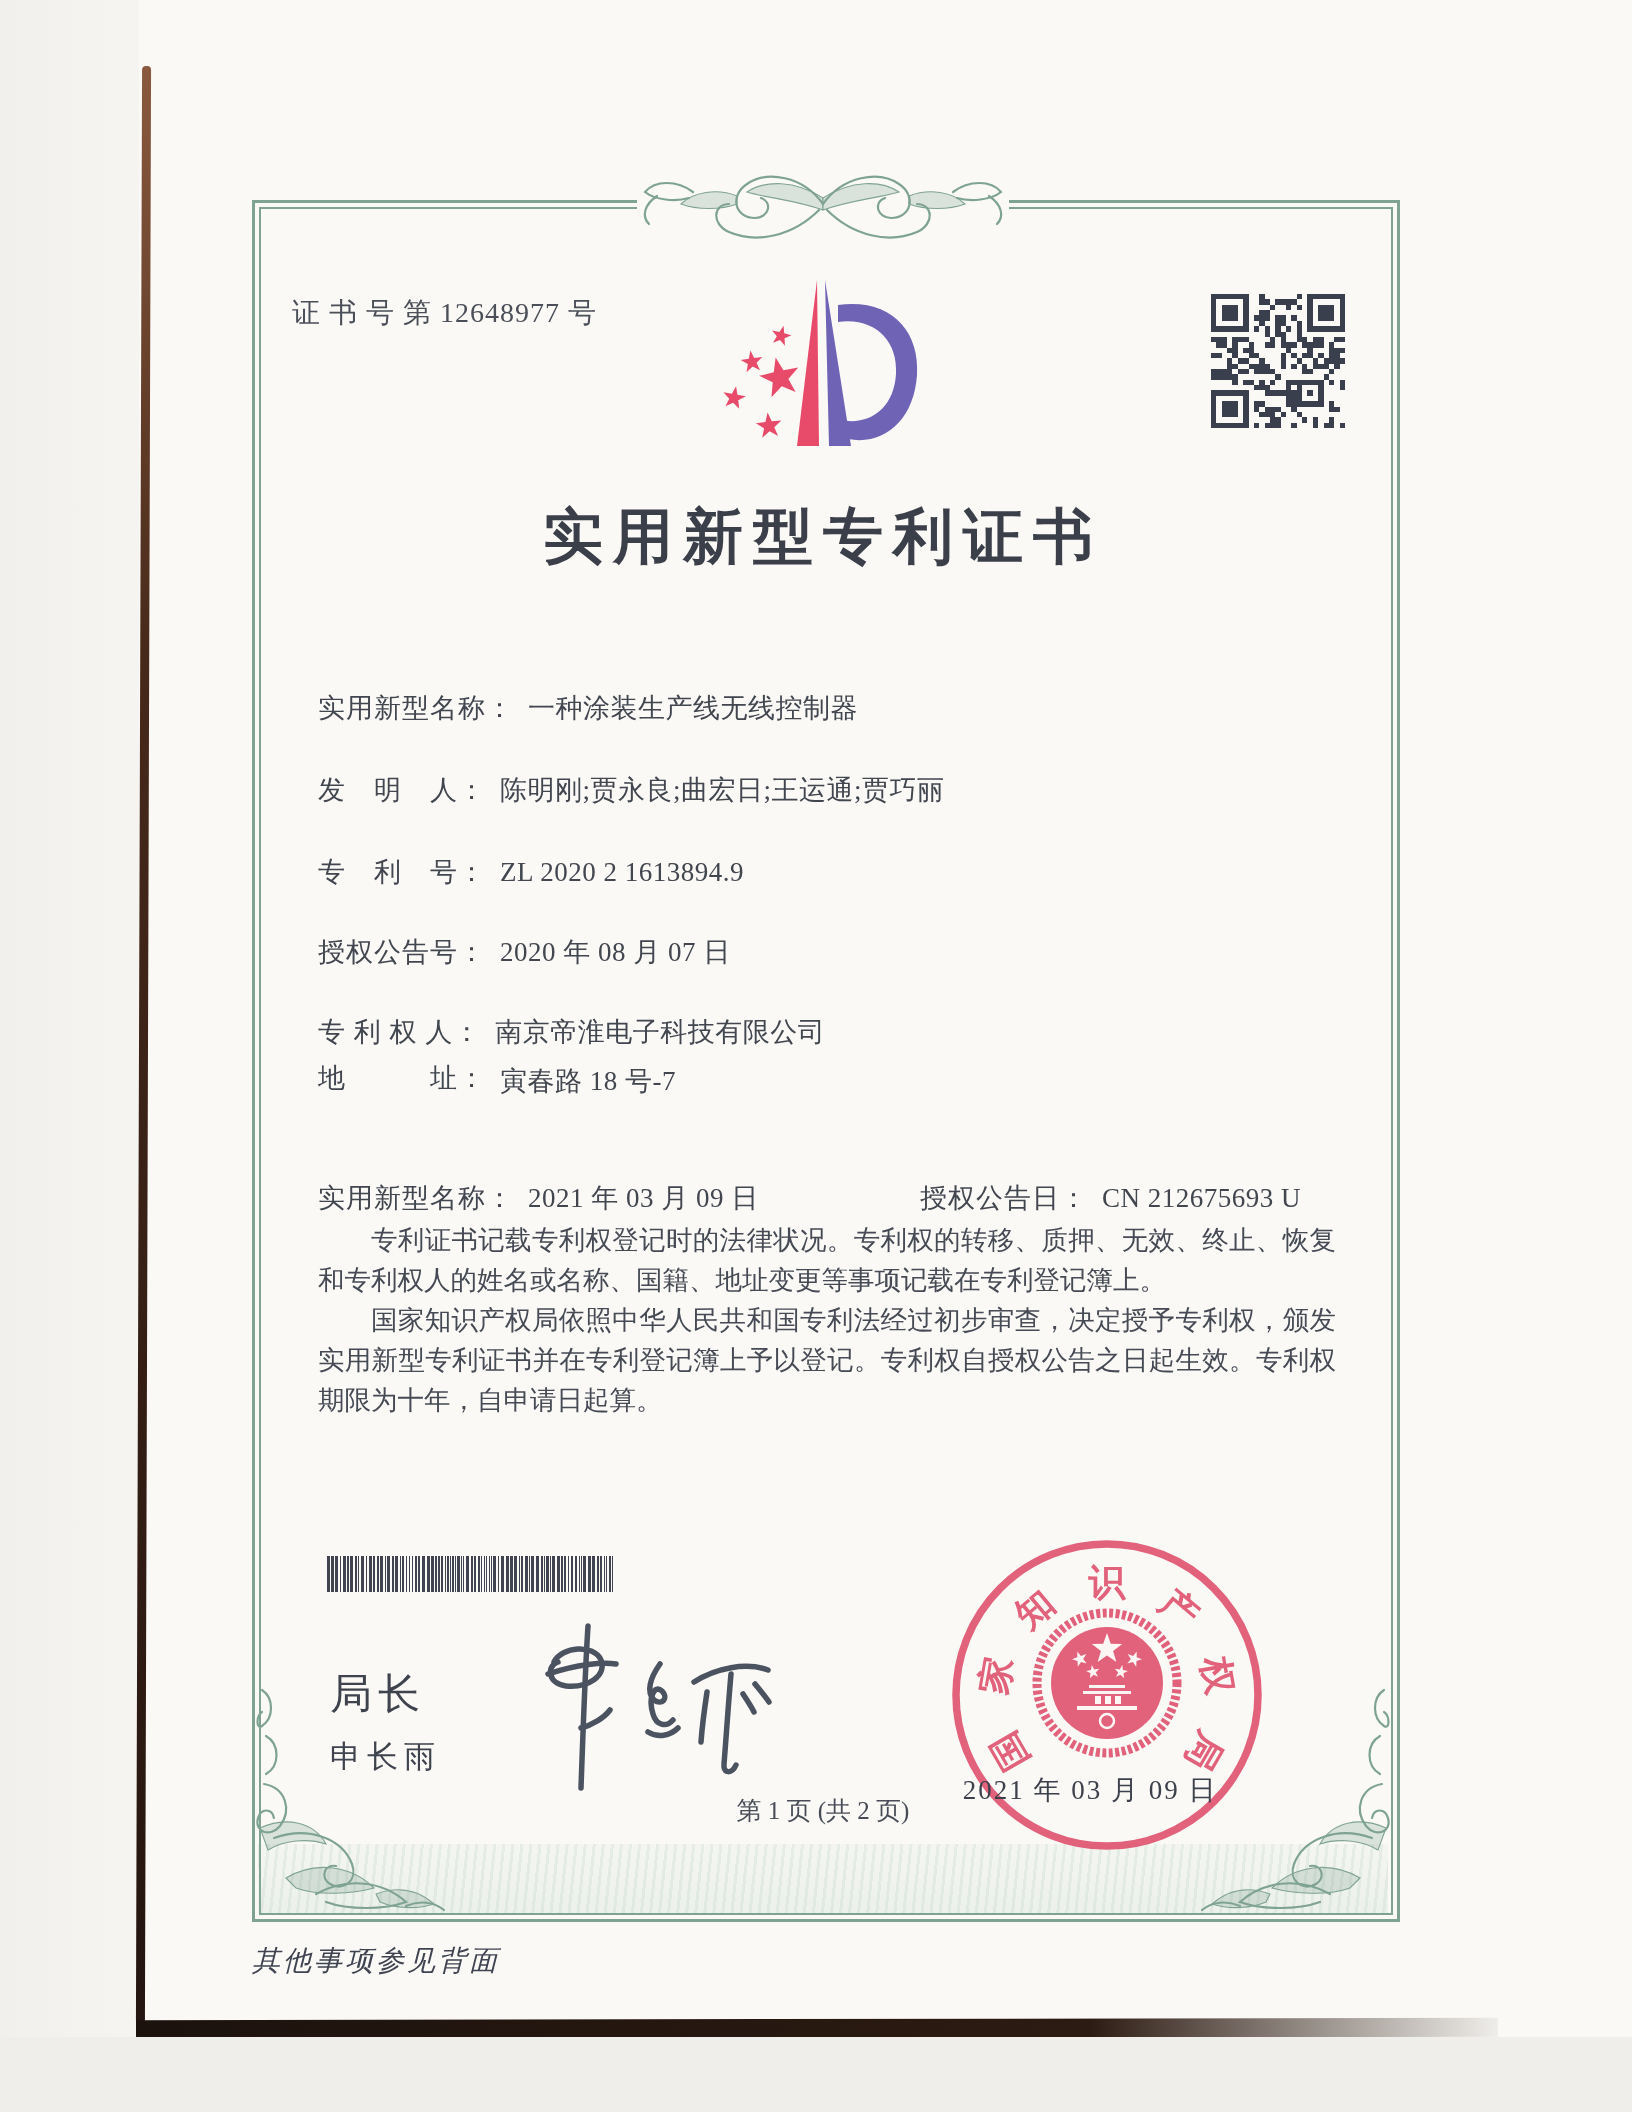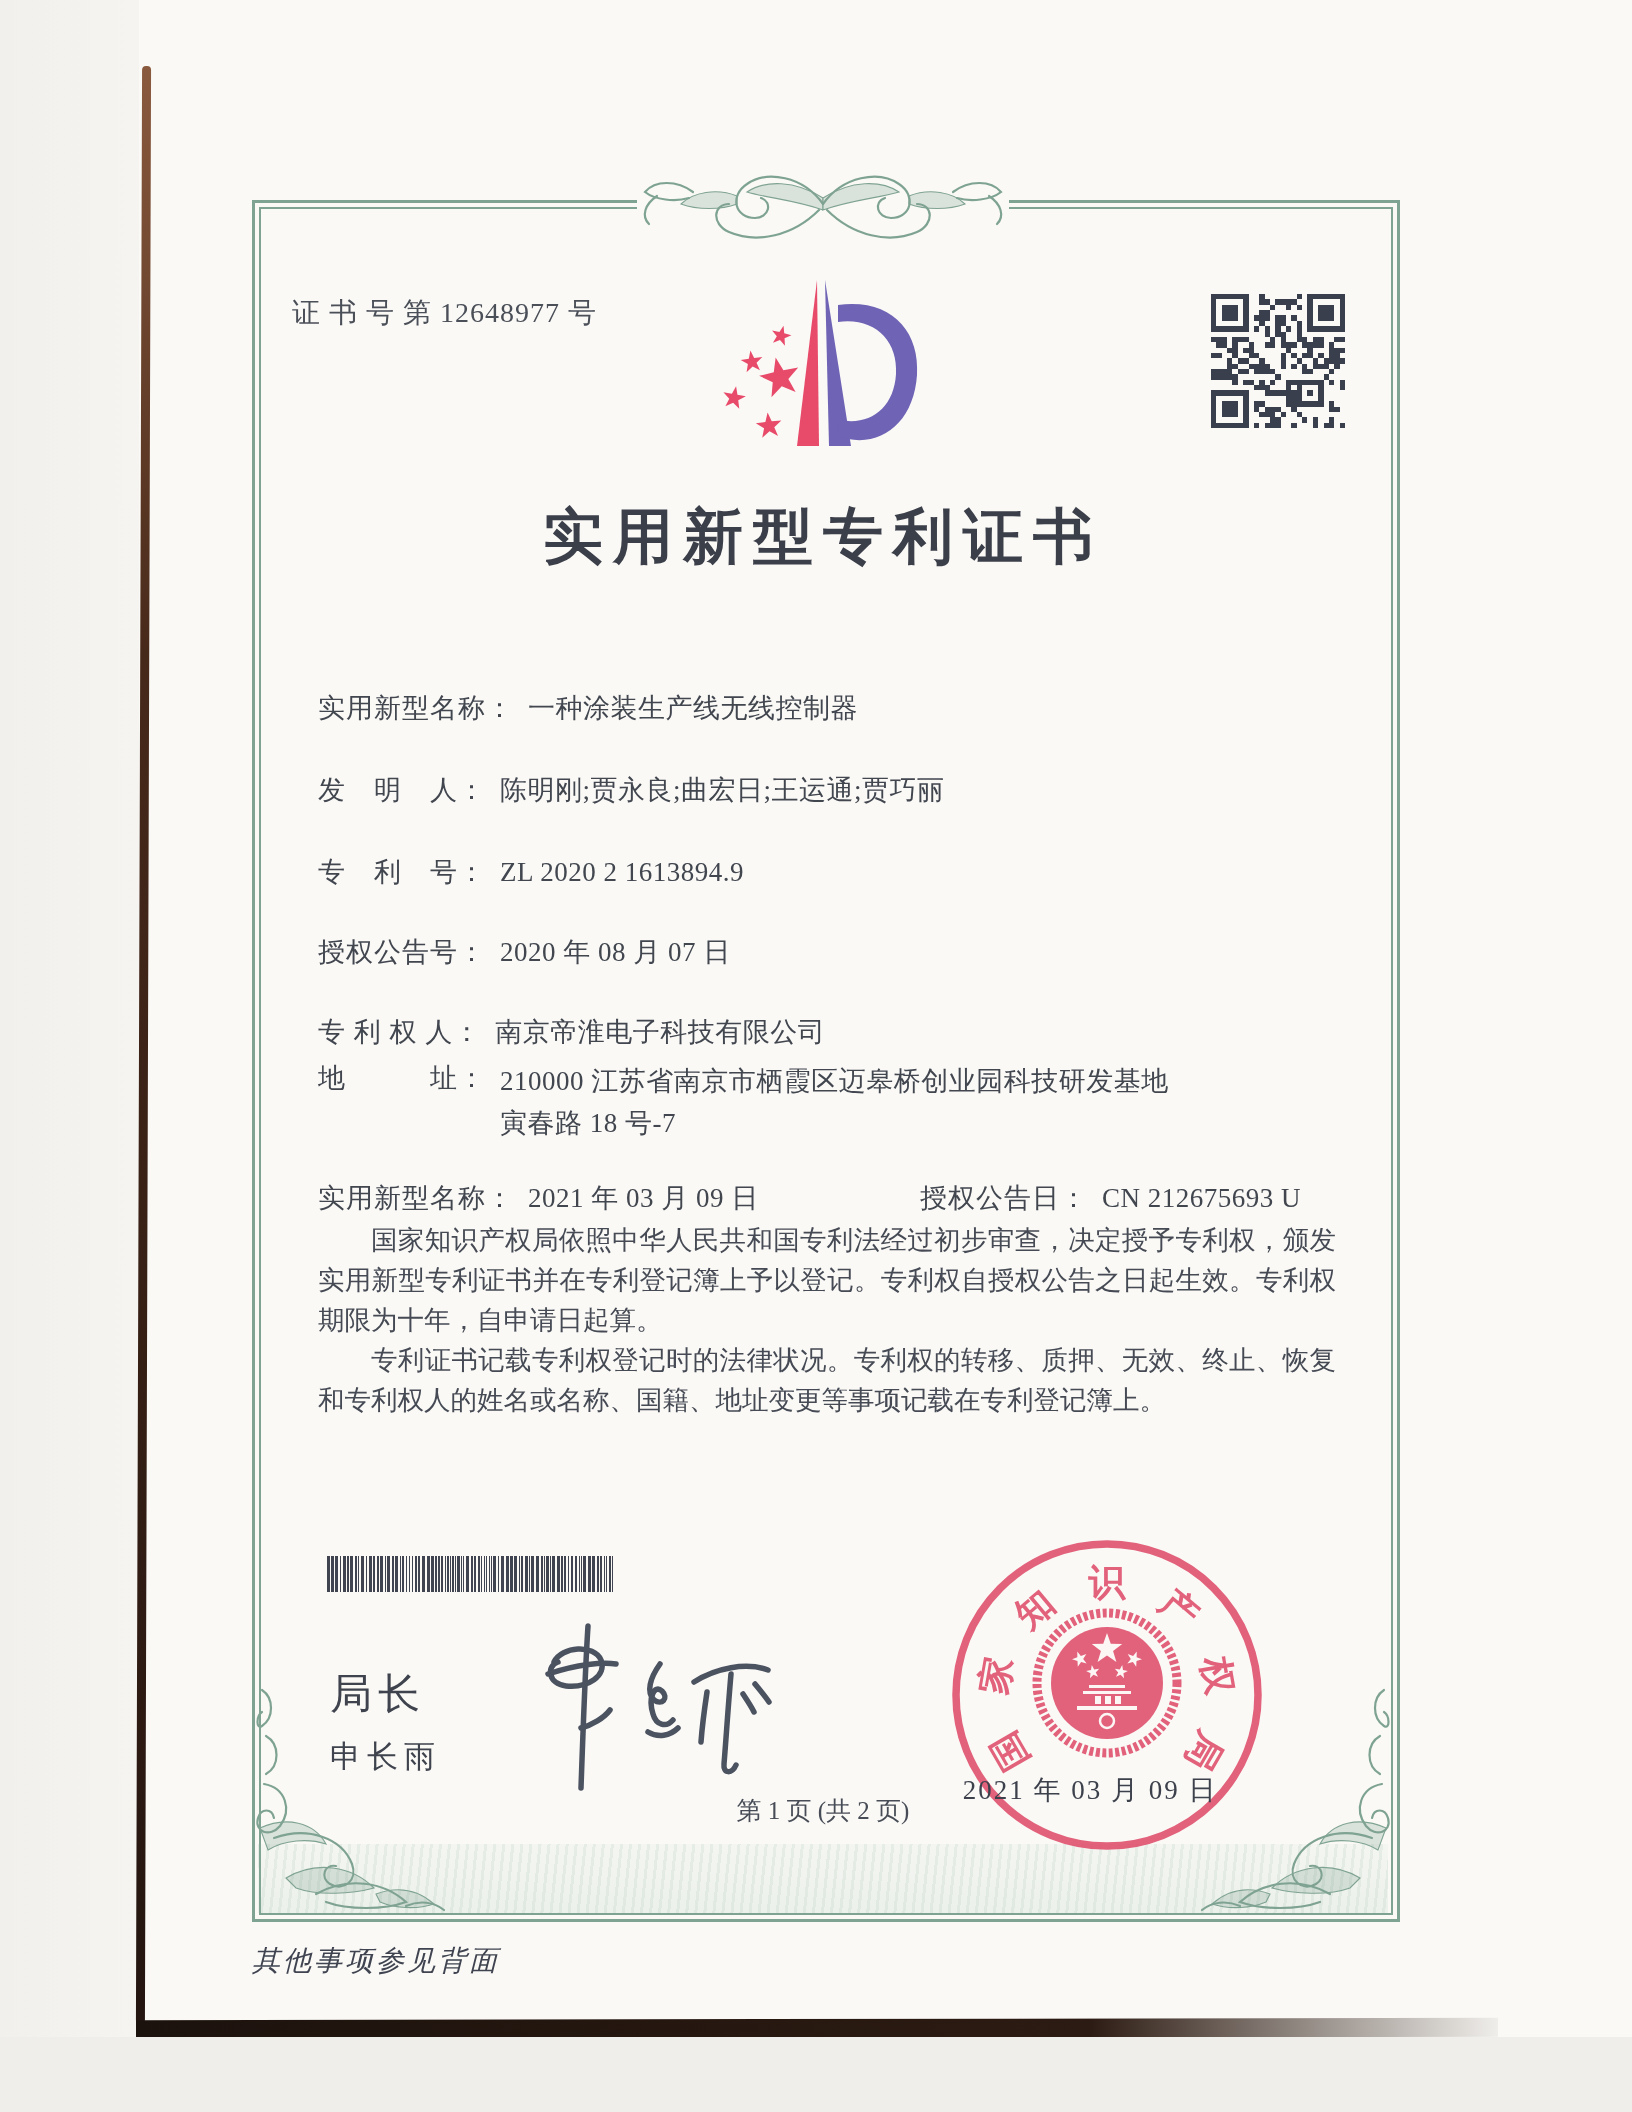--- a/index.html
+++ b/index.html
@@ -323,32 +323,32 @@
 <div class="abs row" style="top:854px">
   <span class="lab">专　利　号：</span><span class="val">ZL 2020 2 1613894.9</span>
 </div>
 <div class="abs row" style="top:934px">
   <span class="lab">授权公告号：</span><span class="val">2020 年 08 月 07 日</span>
 </div>
 <div class="abs row" style="top:1014px">
   <span class="lab">专 利 权 人：</span><span class="val">南京帝淮电子科技有限公司</span>
 </div>
 <div class="abs row" style="top:1060px">
-  <span class="lab">地　　　址：</span><span class="addr"><div class="val">210000 江苏省南京市栖霞区迈皋桥创业园科技研发基地</div><div class="val">寅春路 18 号-7</div></span>
+  <span class="lab">地　　　址：</span><span class="addr"><div class="val">寅春路 18 号-7</div></span>
 </div>
 <div class="abs row" style="top:1180px">
   <span class="lab">实用新型名称：</span><span class="val">2021 年 03 月 09 日</span>
 </div>
 <div class="abs row grant2">
   <span class="lab">授权公告日：</span><span class="val">CN 212675693 U</span>
 </div>
 
 <div class="abs legal">
+  <p>专利证书记载专利权登记时的法律状况。专利权的转移、质押、无效、终止、恢复和专利权人的姓名或名称、国籍、地址变更等事项记载在专利登记簿上。</p>
   <p>国家知识产权局依照中华人民共和国专利法经过初步审查，决定授予专利权，颁发实用新型专利证书并在专利登记簿上予以登记。专利权自授权公告之日起生效。专利权期限为十年，自申请日起算。</p>
-  <p>专利证书记载专利权登记时的法律状况。专利权的转移、质押、无效、终止、恢复和专利权人的姓名或名称、国籍、地址变更等事项记载在专利登记簿上。</p>
 </div>
 
 <svg id="barcode" class="abs" style="left:327px;top:1556px" width="288" height="36">
     <rect x="0" y="0" width="3" height="36" fill="#3f4450"></rect>
     <rect x="4" y="0" width="3" height="36" fill="#3f4450"></rect>
     <rect x="8" y="0" width="3" height="36" fill="#3f4450"></rect>
     <rect x="13" y="0" width="1" height="36" fill="#3f4450"></rect>
     <rect x="16" y="0" width="3" height="36" fill="#3f4450"></rect>
     <rect x="20" y="0" width="2" height="36" fill="#3f4450"></rect>
     <rect x="23" y="0" width="3" height="36" fill="#3f4450"></rect>

